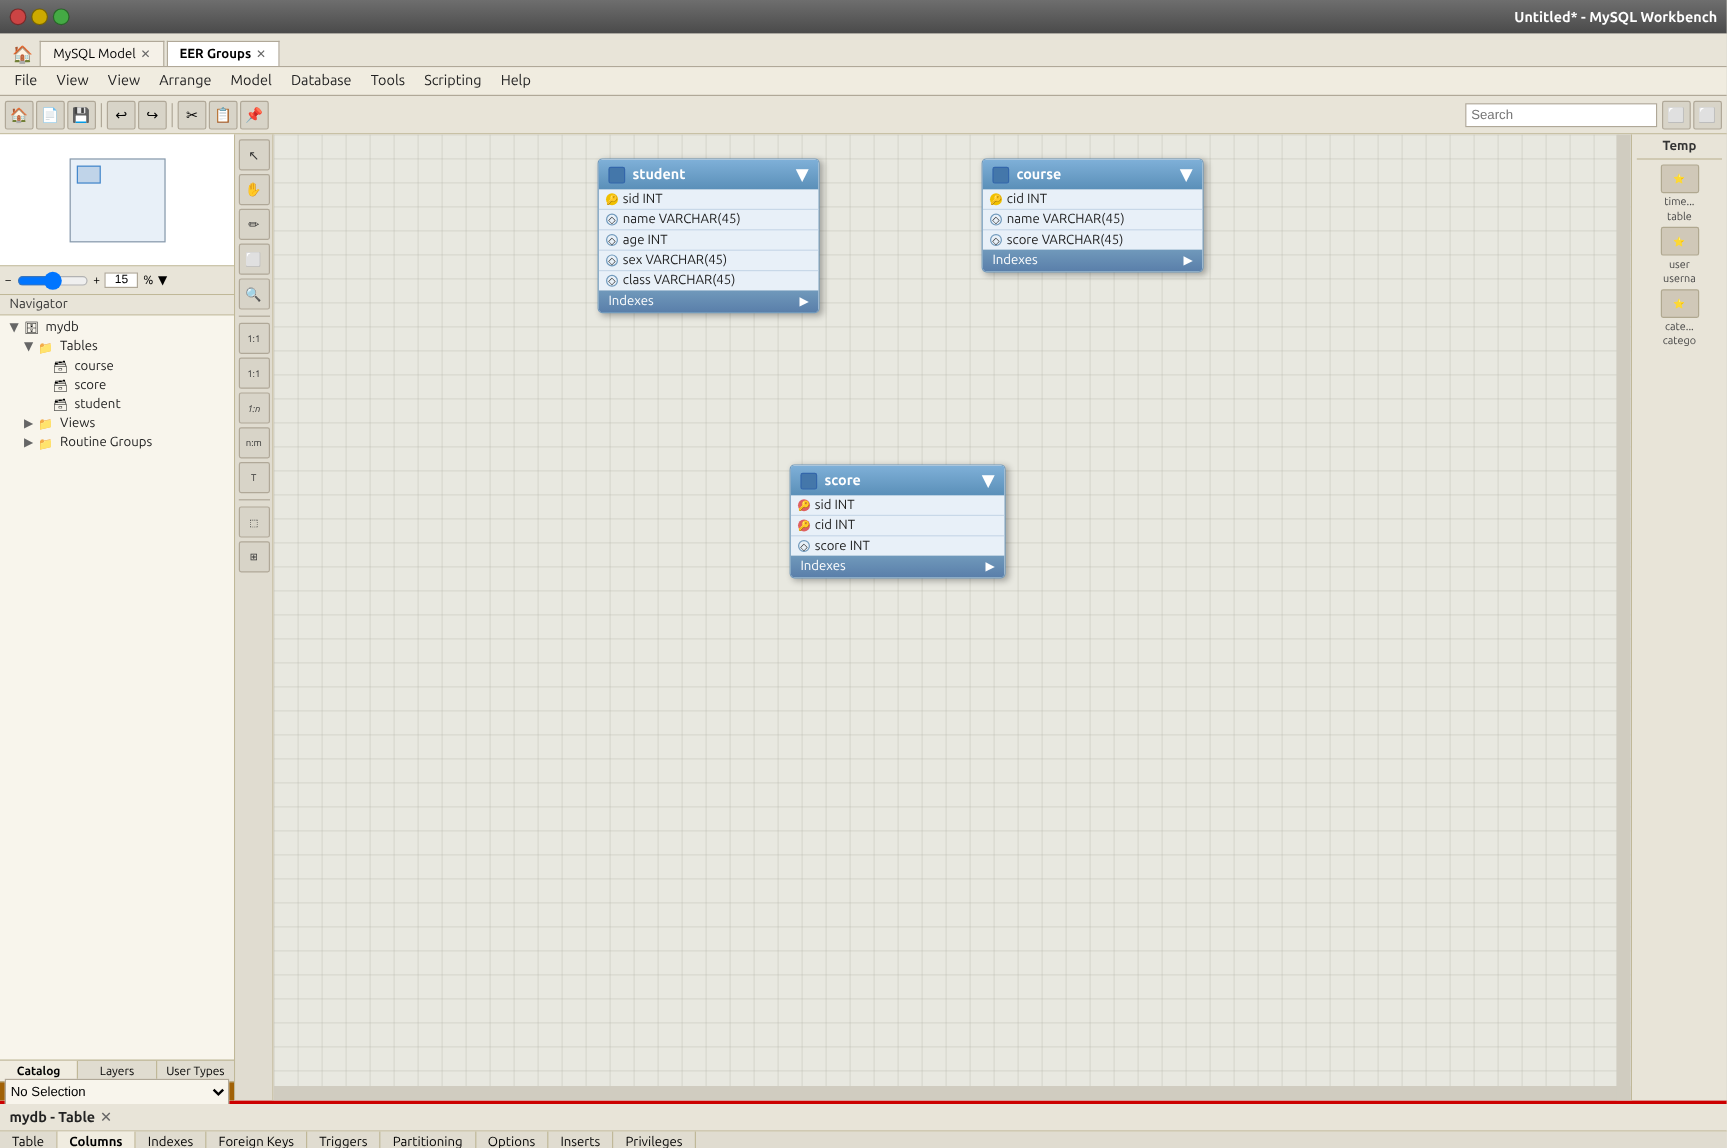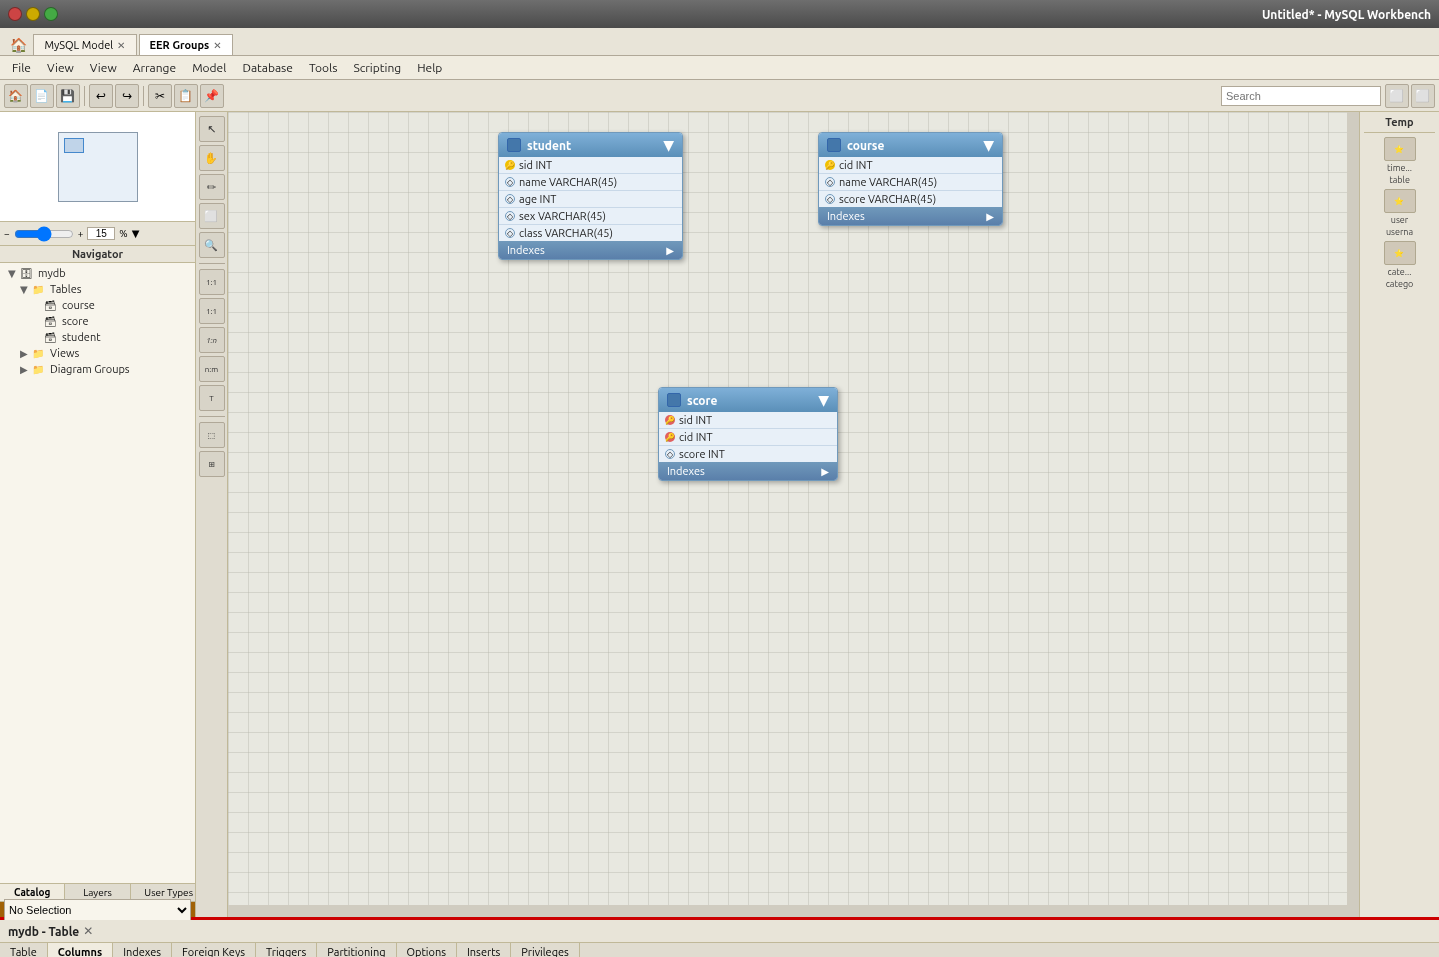--- a/index.html
+++ b/index.html
@@ -143,25 +143,24 @@
       width: 28px;
       border: 1px solid #b0a898;
       font-size: 10px;
       text-align: center;
     }
 
     
     .nav-label {
       padding: 2px 8px;
       font-size: 11px;
-      font-weight: bold;
+      font-weight: normal;
       color: #333;
       background: #e8e4d8;
       border-bottom: 1px solid #c0b898;
-      text-align: center;
     }
 
     
     .tree-view {
       flex: 1;
       overflow-y: auto;
       background: #f8f5ec;
       padding: 2px 0;
     }
     .tree-item {
@@ -186,21 +185,21 @@
     }
     .sidebar-tab {
       flex: 1;
       text-align: center;
       padding: 3px 2px;
       font-size: 10px;
       cursor: pointer;
       border-right: 1px solid #c0b898;
     }
     .sidebar-tab.active { background: #f0ece0; font-weight: bold; }
-    .sidebar-tab:last-child { border-right: none; text-align: right; }
+    .sidebar-tab:last-child { border-right: none; }
 
     
     .selection-dropdown {
       height: 16px;
       display: flex;
       align-items: center;
       padding: 2px 4px;
       border-top: 1px solid #c0b898;
       background: #a16207;
     }
@@ -530,21 +529,21 @@
           <span class="tree-icon">📁</span>
           <span class="tree-label">Views</span>
         </div>
       </div>
 
       <div class="tree-item">
         <div class="tree-row">
           <span class="tree-indent" style="width:16px;"></span>
           <span class="tree-toggle">▶</span>
           <span class="tree-icon">📁</span>
-          <span class="tree-label">Diagram Groups</span>
+          <span class="tree-label">Routine Groups</span>
         </div>
       </div>
     </div>
 
     <div class="sidebar-tabs">
       <div class="sidebar-tab active">Catalog</div>
       <div class="sidebar-tab">Layers</div>
       <div class="sidebar-tab">User Types</div>
     </div>
 

